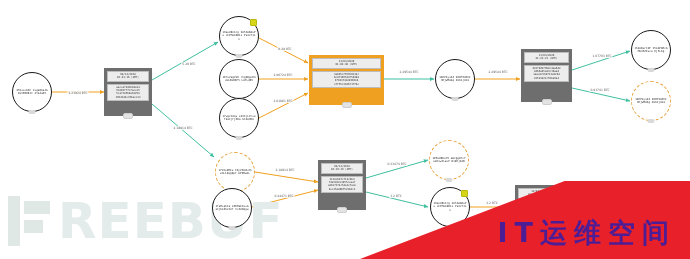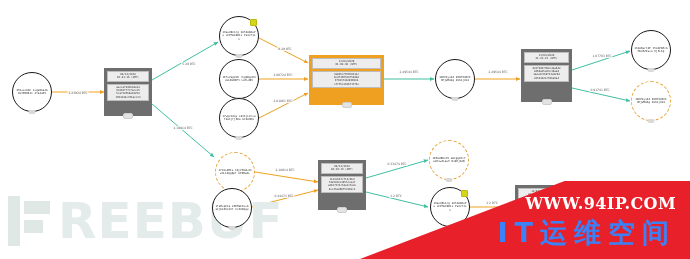--- a/index.html
+++ b/index.html
@@ -115,21 +115,21 @@
     background:#e8202a;
     clip-path:polygon(100% 0, 100% 100%, 0 100%, 62% 0);
   }
   #banner .b-url{
     position:absolute;right:14px;top:13px;z-index:2;
     color:#fff;font-size:16px;font-weight:bold;letter-spacing:.4px;
     font-family:"DejaVu Serif","Liberation Serif",serif;
   }
   #banner .b-cn{
     position:absolute;right:14px;top:34px;z-index:2;
-    color:#3b82f6;font-size:27px;font-weight:bold;letter-spacing:7px;
+    color:#4c1d95;font-size:27px;font-weight:bold;letter-spacing:7px;
     font-family:"DejaVu Sans","Liberation Sans",sans-serif;
     white-space:nowrap;
   }
 </style>
 </head>
 <body>
 
 <div id="canvas">
 
   <svg id="edges" viewBox="0 0 690 259">
@@ -353,17 +353,16 @@
     <span class="fb-mark">
       <i class="b1"></i>
         <i class="b2"></i>
         <i class="b3"></i>
     </span>
     <span class="fb-word">REEBUF</span>
   </div>
 
   <div id="banner">
     <div class="tri"></div>
-    <div class="b-url">WWW.94IP.COM</div>
     <div class="b-cn">IT运维空间</div>
   </div>
 
 </div>
 
 </body></html>

